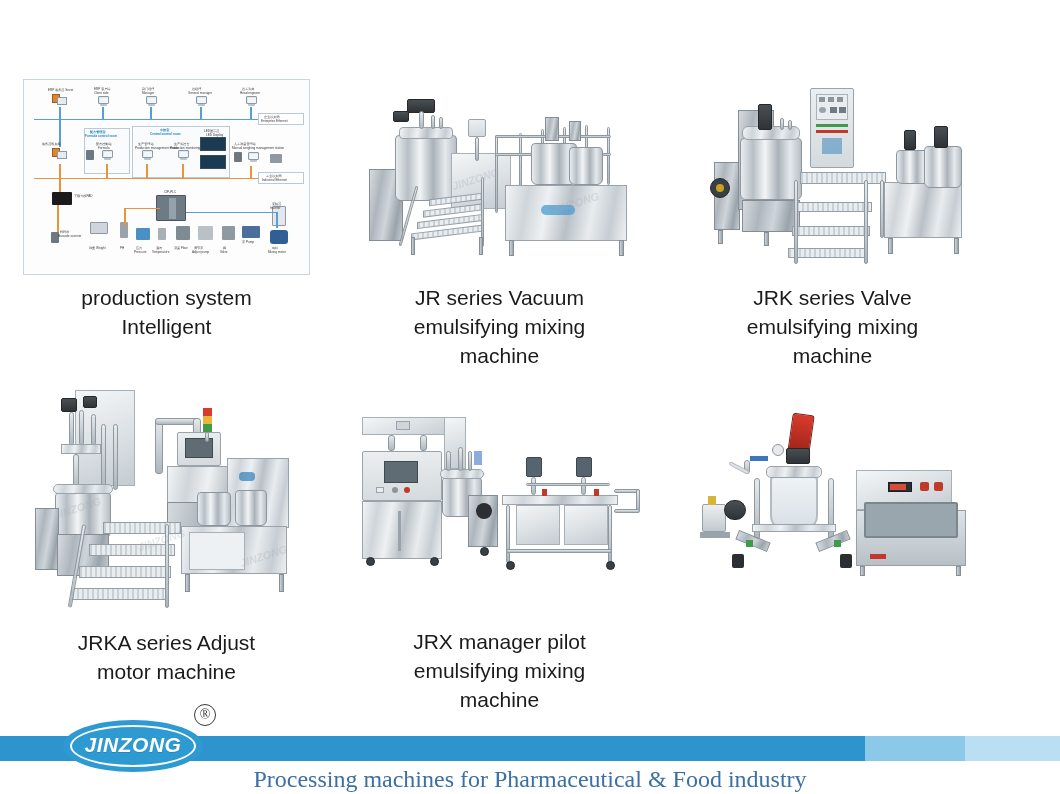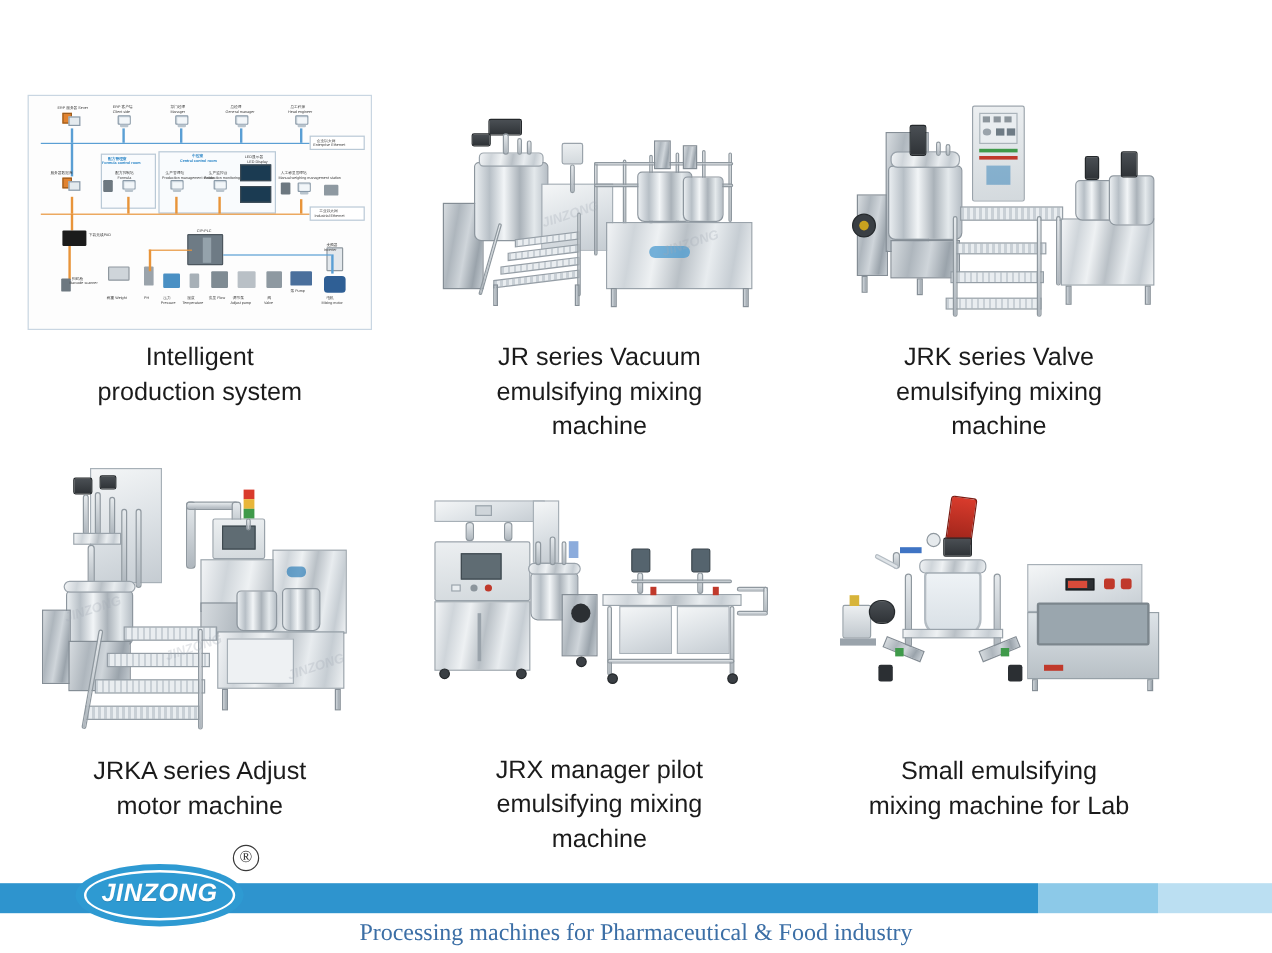--- a/index.html
+++ b/index.html
@@ -218,21 +218,21 @@
     width: 22px; height: 22px;
     border: 1.6px solid #3a3a3a; border-radius: 50%;
     color: #3a3a3a; font-size: 14px; line-height: 19px; text-align: center;
     background: #fff;
     font-family: "Liberation Serif", serif;
   }
   .tagline {
     position: absolute; left: 0; top: 766px; width: 1060px;
     text-align: center;
     color: #3C6FA6;
-    font-size: 20px;
+    font-size: 24px;
     font-family: "Liberation Serif", serif;
   }
 </style>
 </head>
 <body>
 
 <div class="page">
 
 
   <div class="grid">
@@ -393,22 +393,22 @@
             <div class="dg-label" style="left:248px; top:166px;">电机</div>
             <div class="dg-label" style="left:244px; top:170px;">Mixing motor</div>
 
             <div class="dg-bus orange" style="left:100px; top:128px; width:36px;"></div>
             <div class="dg-vline orange" style="left:100px; top:128px; height:18px;"></div>
             <div class="dg-bus" style="left:162px; top:132px; width:90px; background:#5a9fd4;"></div>
             <div class="dg-vline" style="left:252px; top:132px; height:16px;"></div>
           </div>
         </div>
         <div class="caption">
+          <div>production system</div>
           <div>Intelligent</div>
-          <div>production system</div>
         </div>
       </div>
 
       <div class="cell">
         <div class="cell-media">
           <div class="machine" style="width:290px;height:200px;">
 
             <div class="mp steel-dark" style="left:14px; top:92px; width:34px; height:72px;"></div>
 
             <div class="mp tank" style="left:40px; top:58px; width:62px; height:66px;"></div>
@@ -674,24 +674,20 @@
             <div class="mp" style="left:202px; top:80px; width:16px; height:6px; background:#d94b3a;"></div>
             <div class="mp" style="left:232px; top:78px; width:9px; height:9px; background:#c0392b; border-radius:2px;"></div>
             <div class="mp" style="left:246px; top:78px; width:9px; height:9px; background:#c0392b; border-radius:2px;"></div>
             <div class="mp" style="left:168px; top:106px; width:110px; height:56px; background:linear-gradient(180deg,#dde3e7,#b8c0c6); border:1px solid #96a0a7;"></div>
             <div class="mp" style="left:176px; top:98px; width:94px; height:36px; background:#9aa6ae; border:2px solid #7c868d; border-radius:2px;"></div>
             <div class="mp" style="left:182px; top:150px; width:16px; height:5px; background:#c0392b;"></div>
             <div class="mp leg" style="left:172px; top:162px; width:5px; height:10px;"></div>
             <div class="mp leg" style="left:268px; top:162px; width:5px; height:10px;"></div>
           </div>
         </div>
-        <div class="caption">
-          <div>Small emulsifying</div>
-          <div>mixing machine for Lab</div>
-        </div>
       </div>
     </div>
   </div>
 
   <div class="footer-bar">
     <div class="fb1"></div>
     <div class="fb2"></div>
     <div class="fb3"></div>
   </div>
 

